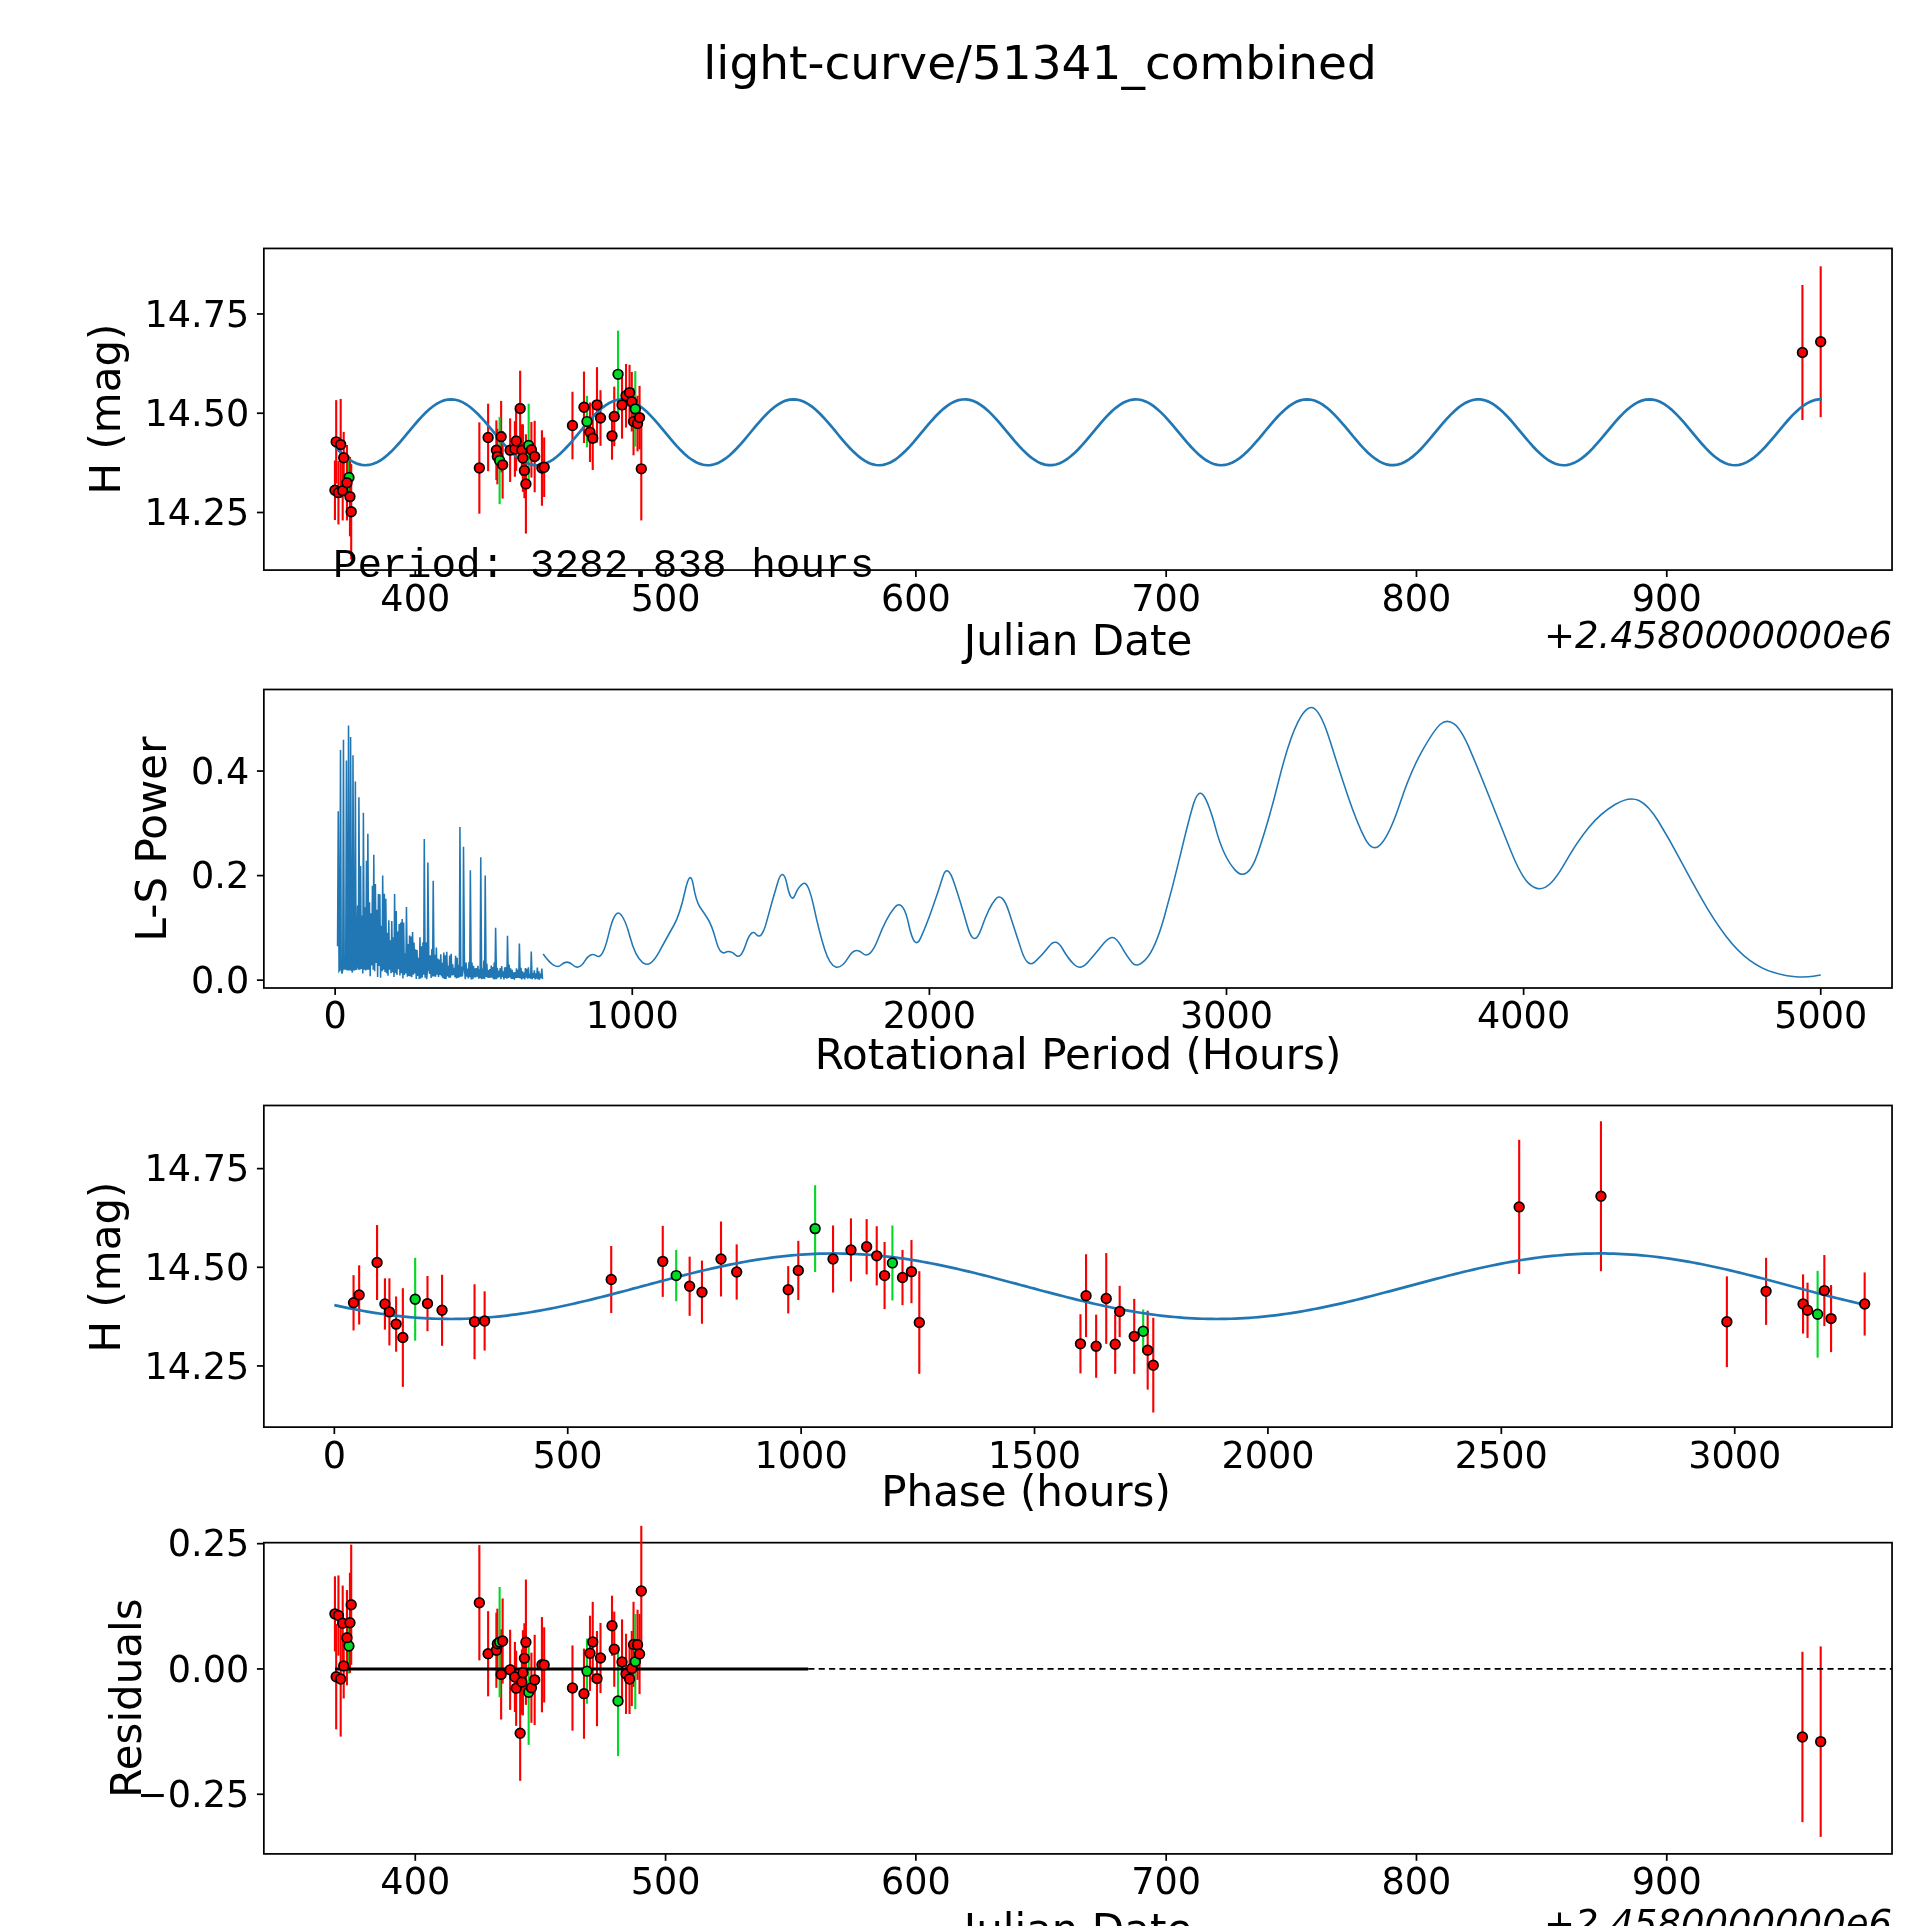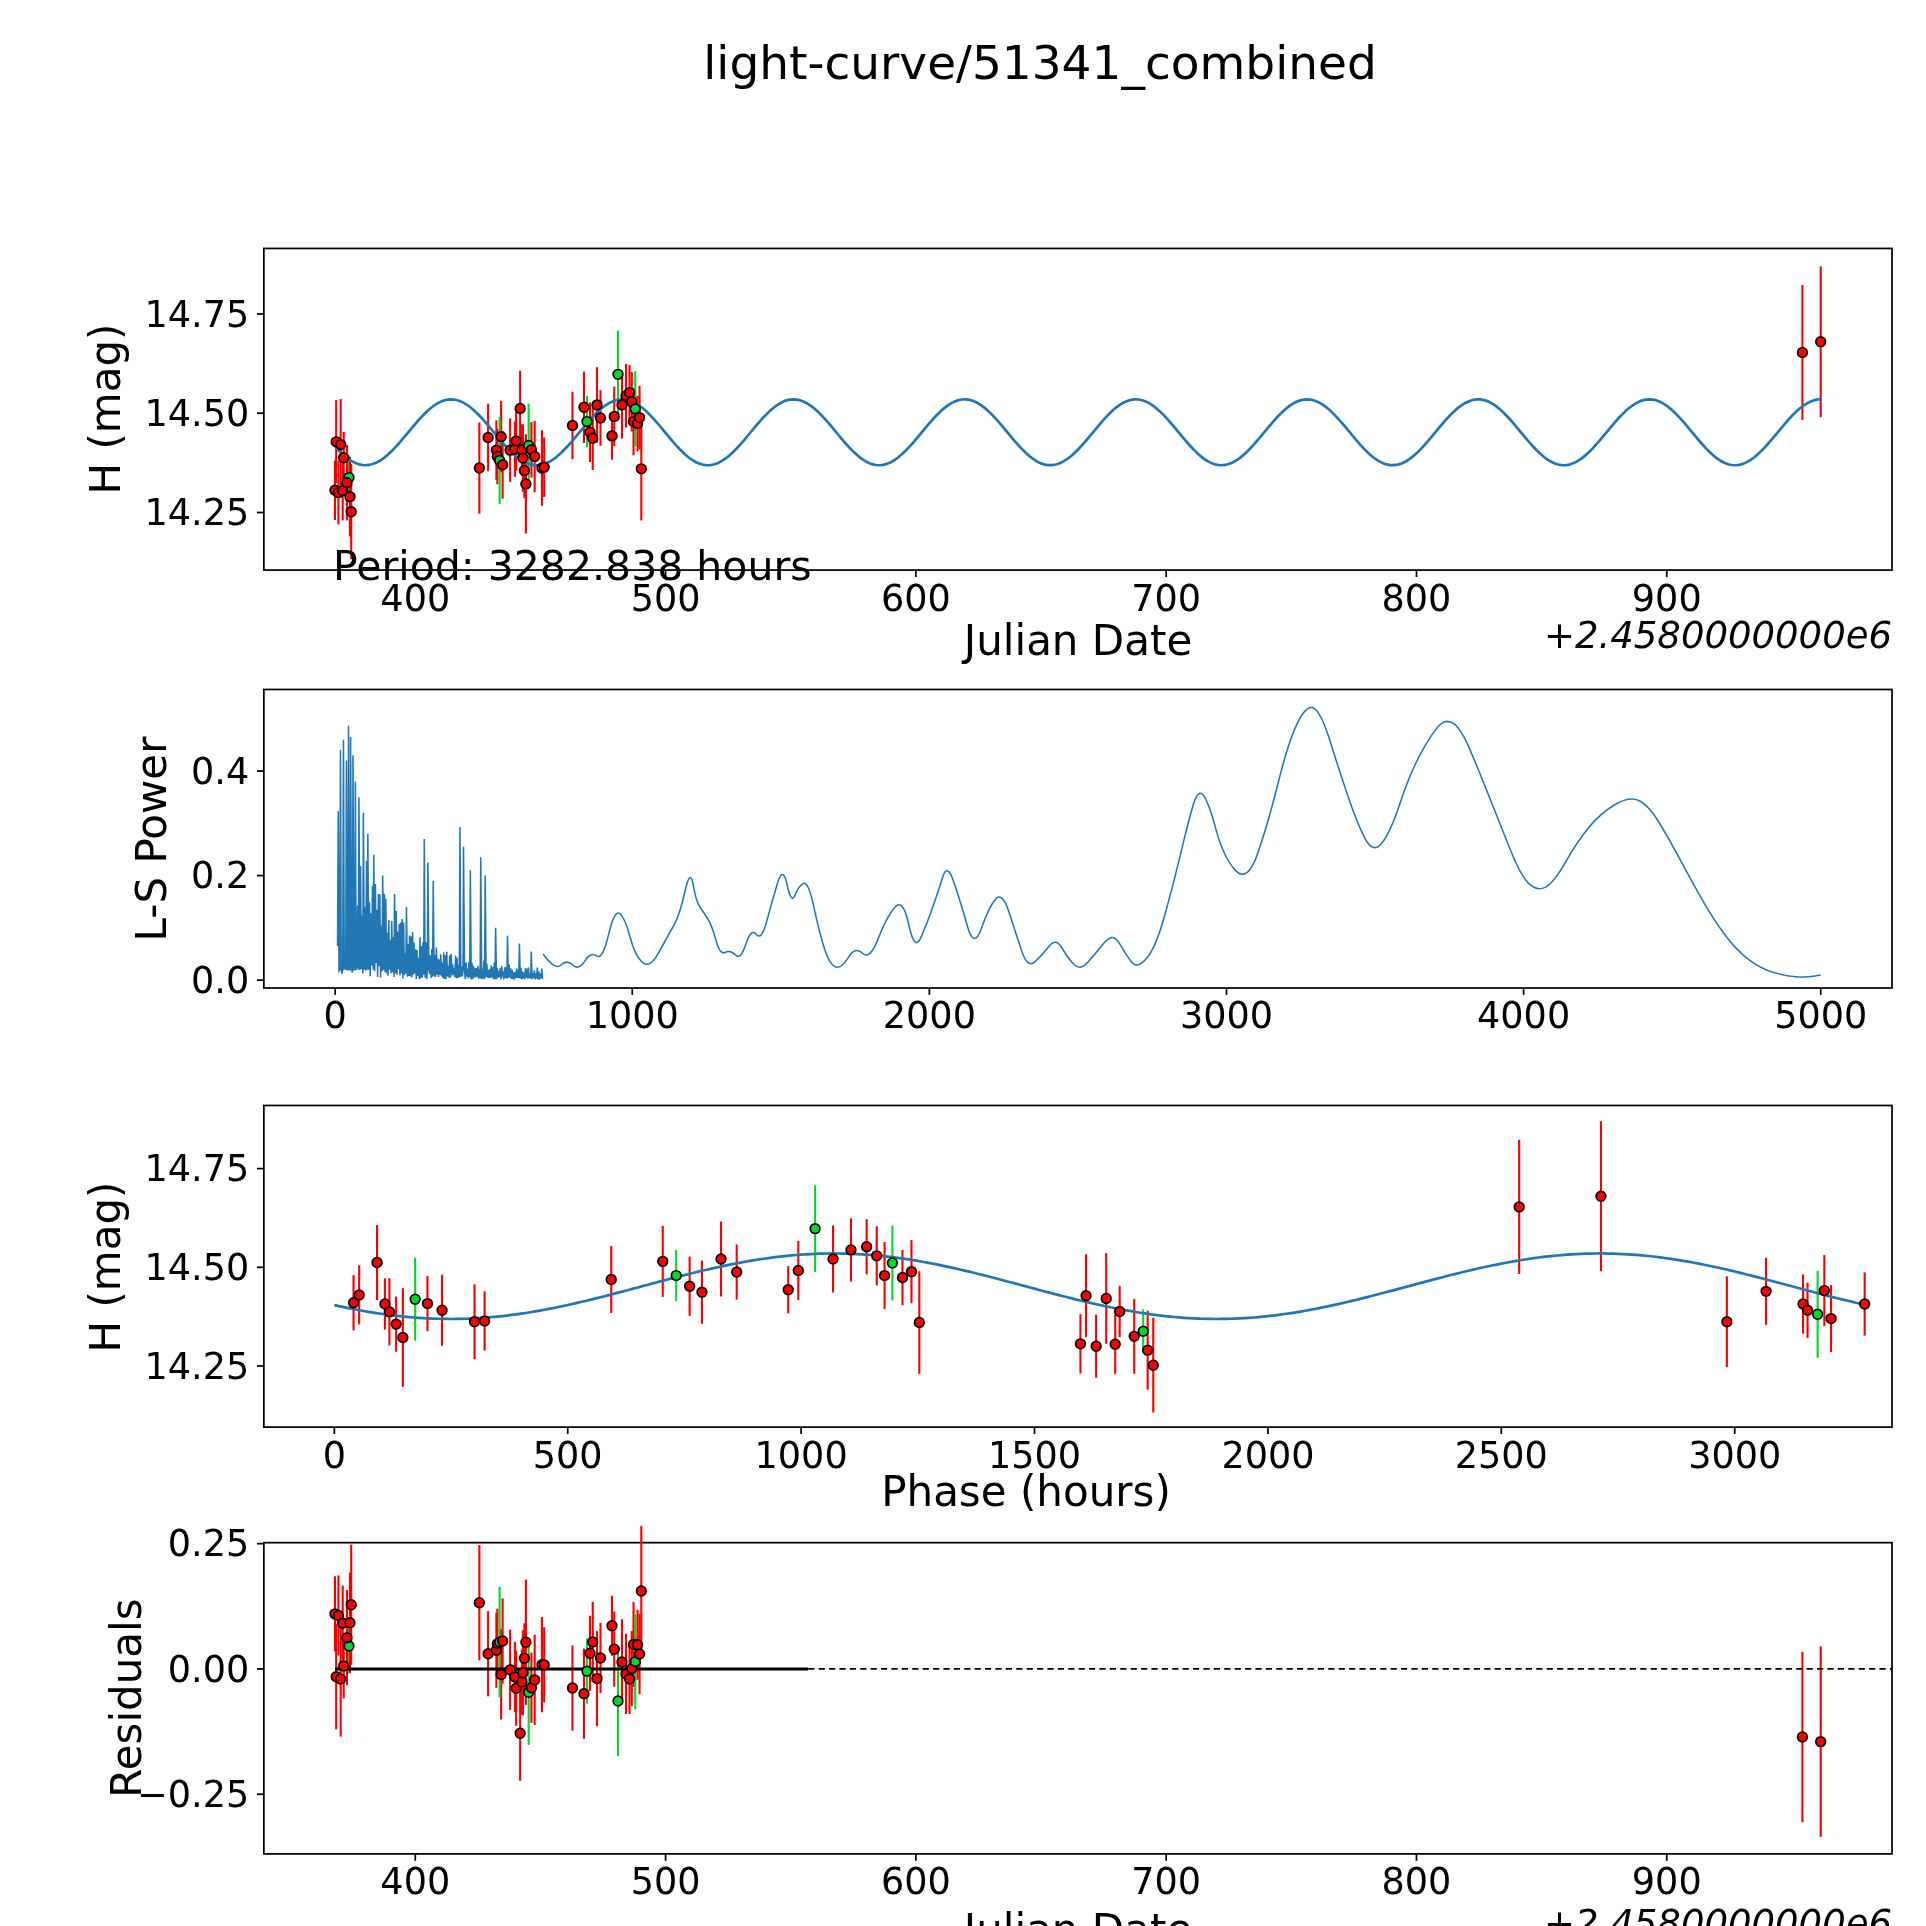--- a/index.html
+++ b/index.html
@@ -422,25 +422,26 @@
         <circle cx="1660.3615680245966" cy="4294.060100308592" r="12.5" fill="#fa0000" stroke="#000" stroke-width="4.5"></circle>
         <circle cx="1664.9102229054574" cy="4130.509203763809" r="12.5" fill="#fa0000" stroke="#000" stroke-width="4.5"></circle>
         <circle cx="4679.368793235973" cy="4509.413533746983" r="12.5" fill="#fa0000" stroke="#000" stroke-width="4.5"></circle>
         <circle cx="4726.80476556495" cy="4521.54937073073" r="12.5" fill="#fa0000" stroke="#000" stroke-width="4.5"></circle>
       </g>
     </svg>
 
   <div class="lbl title" style="left:1040px;top:62px;">light-curve/51341_combined</div>
 
   <div class="lbl ylabel" style="left:105px;top:409px;">H (mag)</div>
-  <div class="lbl annot" style="left:333px;top:566px;">Period: 3282.838 hours</div>
+  <div class="lbl annot" style="left:333px;top:566px;font-family:Liberation Mono, monospace;">Period: 3282.838 hours</div>
   <div class="lbl xlabel" style="left:1078px;top:640px;">Julian Date</div>
   <div class="lbl offset" style="left:1892px;top:635px;">+2.4580000000e6</div>
 
   <div class="lbl ylabel" style="left:151px;top:839px;">L-S Power</div>
+  <div class="lbl xlabel" style="left:1078px;top:1054px;">Rotational Period (Hours)</div>
 
   <div class="lbl ylabel" style="left:105px;top:1267px;">H (mag)</div>
   <div class="lbl xlabel" style="left:1026px;top:1491px;">Phase (hours)</div>
 
   <div class="lbl ylabel" style="left:126px;top:1698px;">Residuals</div>
   <div class="lbl xlabel" style="left:1078px;top:1929px;">Julian Date</div>
   <div class="lbl offset" style="left:1892px;top:1923px;">+2.4580000000e6</div>
 </div>
 
 

